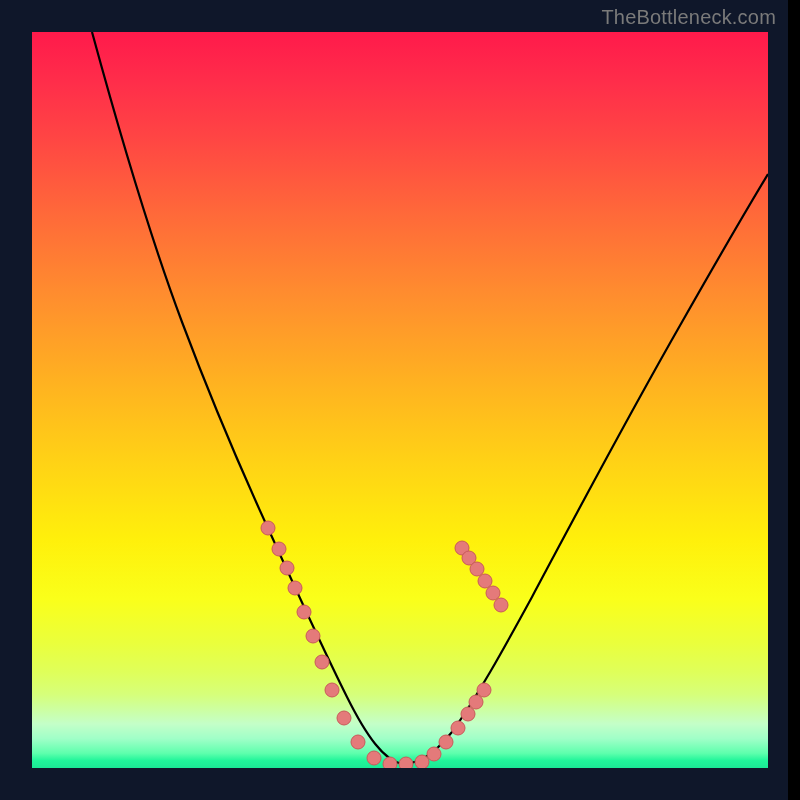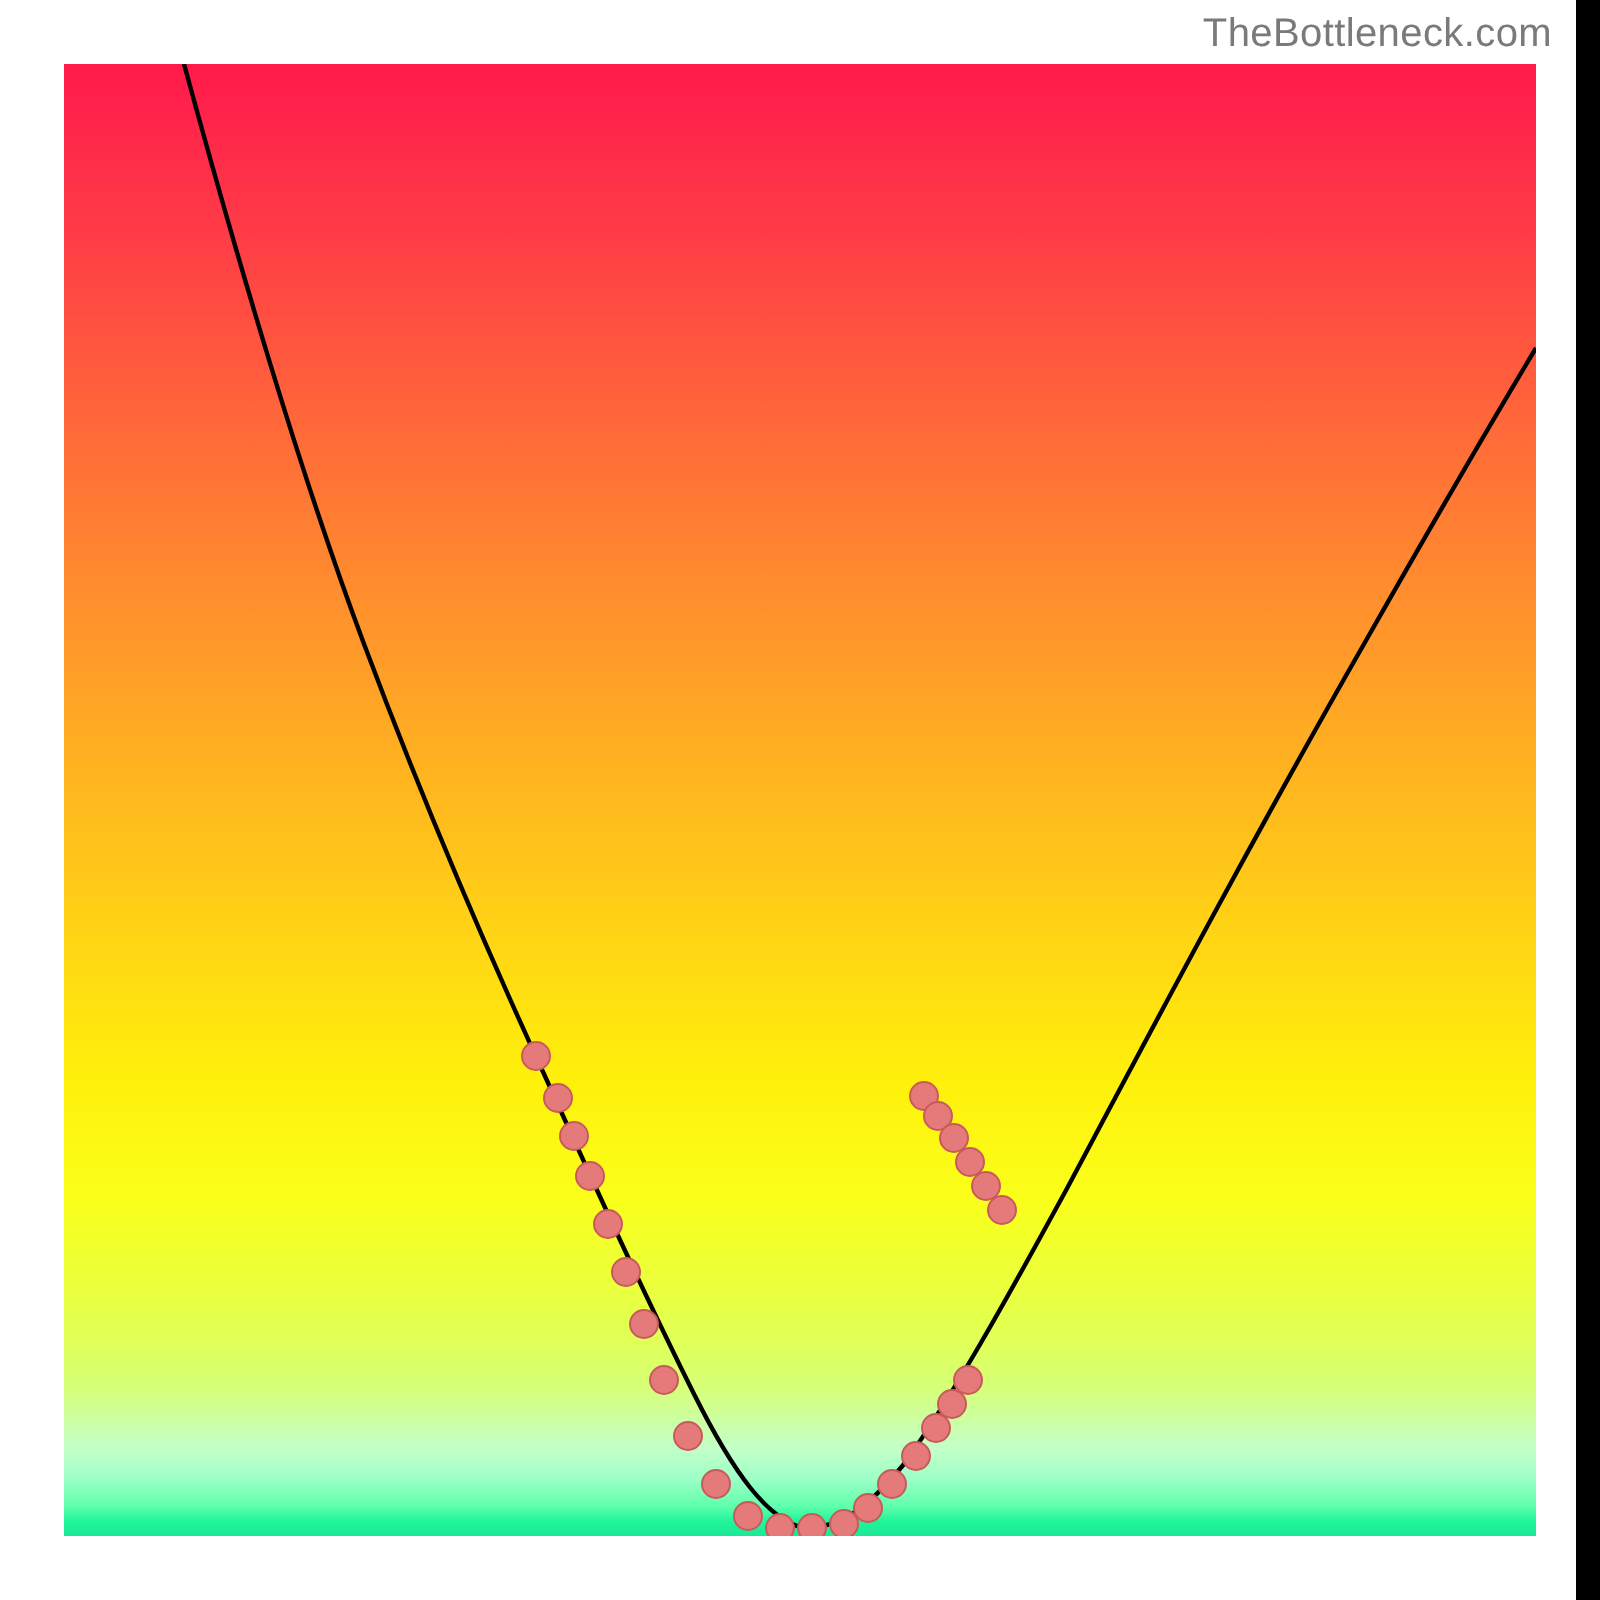--- a/index.html
+++ b/index.html
@@ -10,21 +10,21 @@
     overflow: hidden;
     background: #000;
     font-family: Arial, Helvetica, sans-serif;
   }
   .frame {
     position: absolute;
     top: 0;
     left: 0;
     width: 788px;
     height: 800px;
-    background: #ffffff;
+    background: #0f172a;
   }
   .plot {
     position: absolute;
     top: 32px;
     left: 32px;
     width: 736px;
     height: 736px;
     overflow: hidden;
   }
   .gradient {

